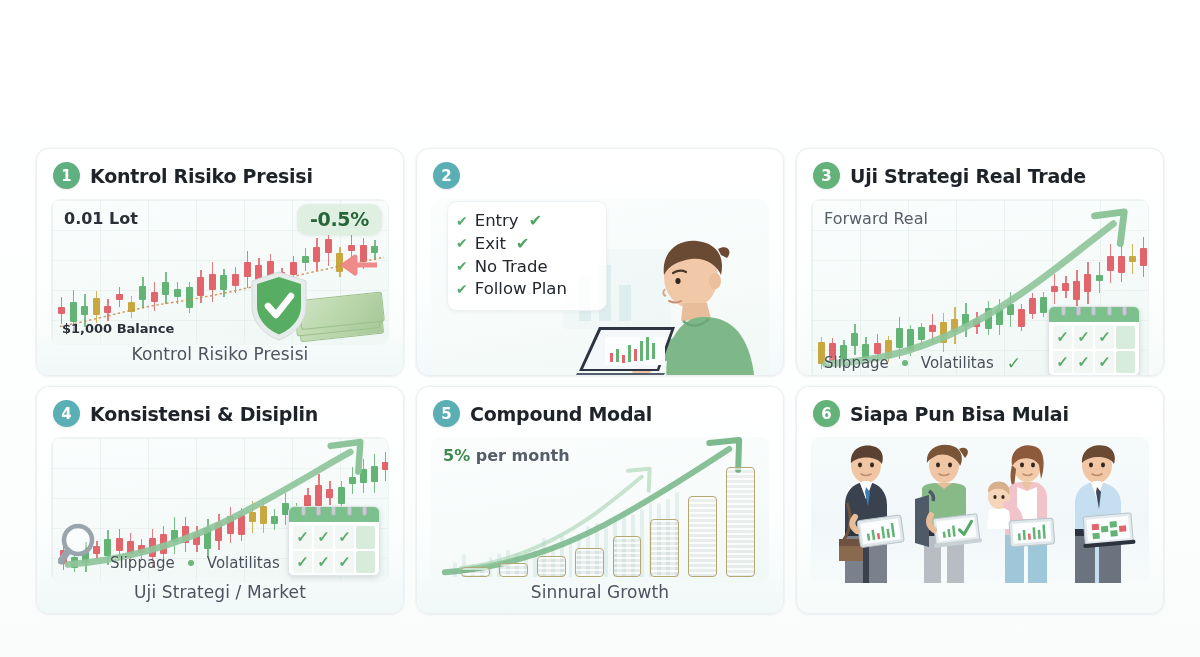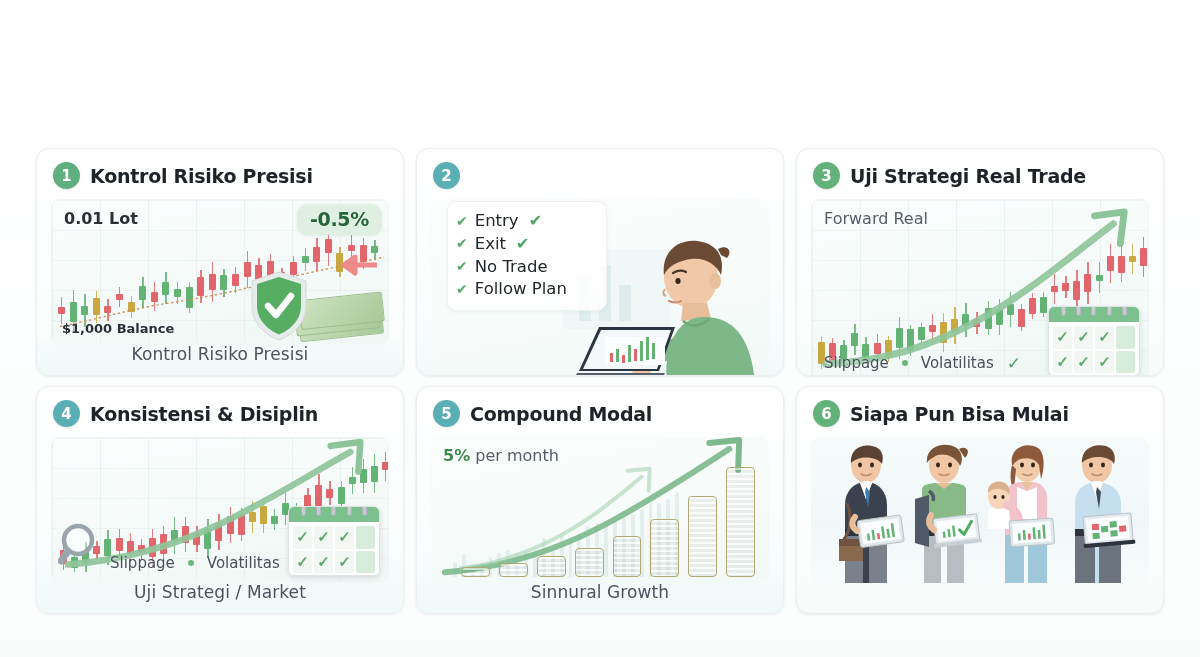--- a/index.html
+++ b/index.html
@@ -823,21 +823,21 @@
               <div class="bgbar" style="height: 77.6328px;"></div>
               <div class="bgbar" style="height: 84.6324px;"></div>
             </div>
           <svg class="big-arrow" viewBox="0 0 340 150" preserveAspectRatio="none">
             <path d="M14,136 C70,132 130,114 190,80 C238,53 272,30 300,12" fill="none" stroke="#7cb98c" stroke-width="6" stroke-linecap="round" opacity="0.9"></path>
             <path d="M280,6 L310,3 L309,33" fill="none" stroke="#7cb98c" stroke-width="6" stroke-linecap="round" stroke-linejoin="round"></path>
             <path d="M30,132 C78,126 124,106 164,78 C186,62 200,50 212,40" fill="none" stroke="#9ed0ab" stroke-width="4" stroke-linecap="round" opacity="0.55"></path>
             <path d="M198,34 L220,32 L219,54" fill="none" stroke="#9ed0ab" stroke-width="4" stroke-linecap="round" stroke-linejoin="round" opacity="0.55"></path>
           </svg>
           <div class="panel-label label-tl">
-            <span style="color:#3f8a4c;font-weight:700">5%</span><span style="color:#555d68;font-weight:400"> per month</span>
+            <span style="color:#3f8a4c;font-weight:700">5%</span><span style="color:#555d68;font-weight:700"> per month</span>
           </div>
           <div class="coins" id="c5coins">
               <div class="stack">
                 <div class="col" style="height:10.2px"></div>
               </div>
               <div class="stack">
                 <div class="col" style="height:14.3px"></div>
               </div>
               <div class="stack">
                 <div class="col" style="height:20.6px"></div>

